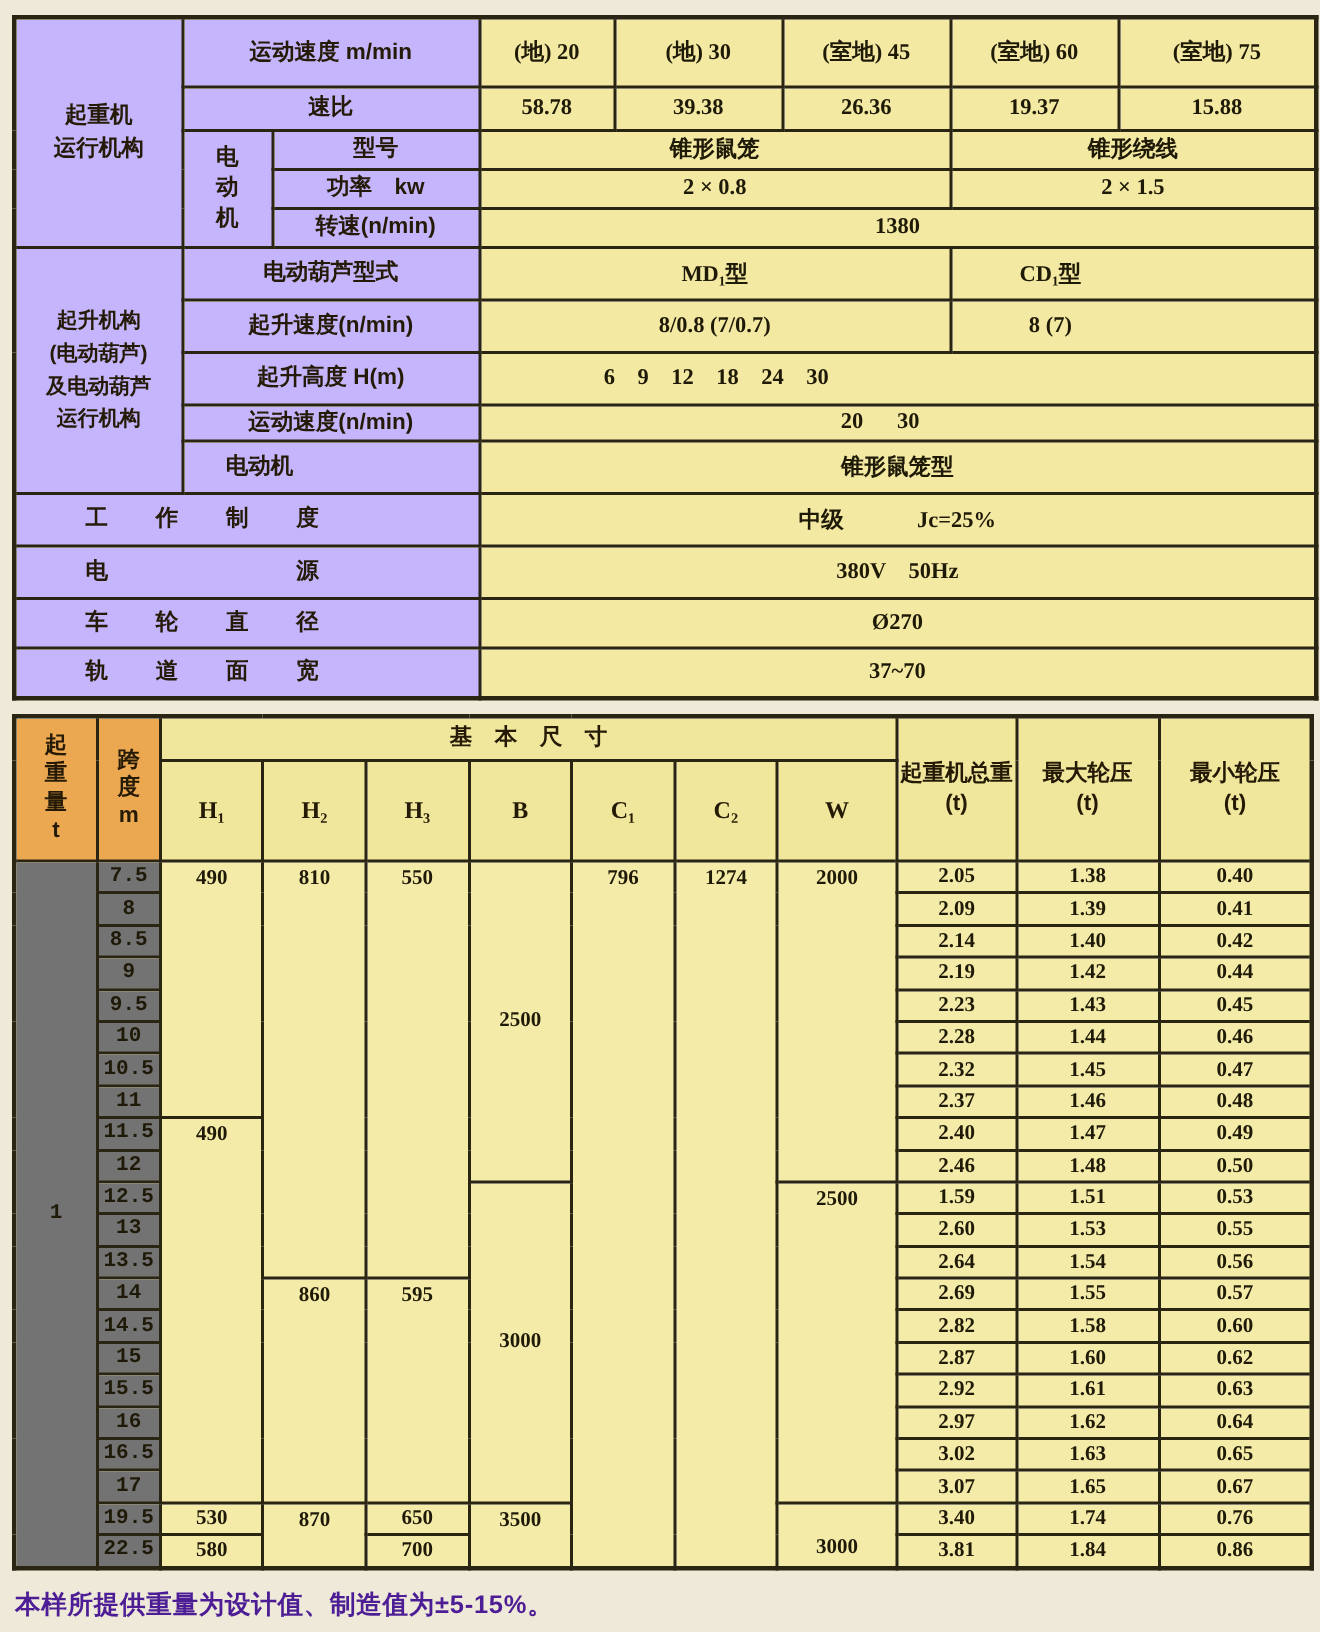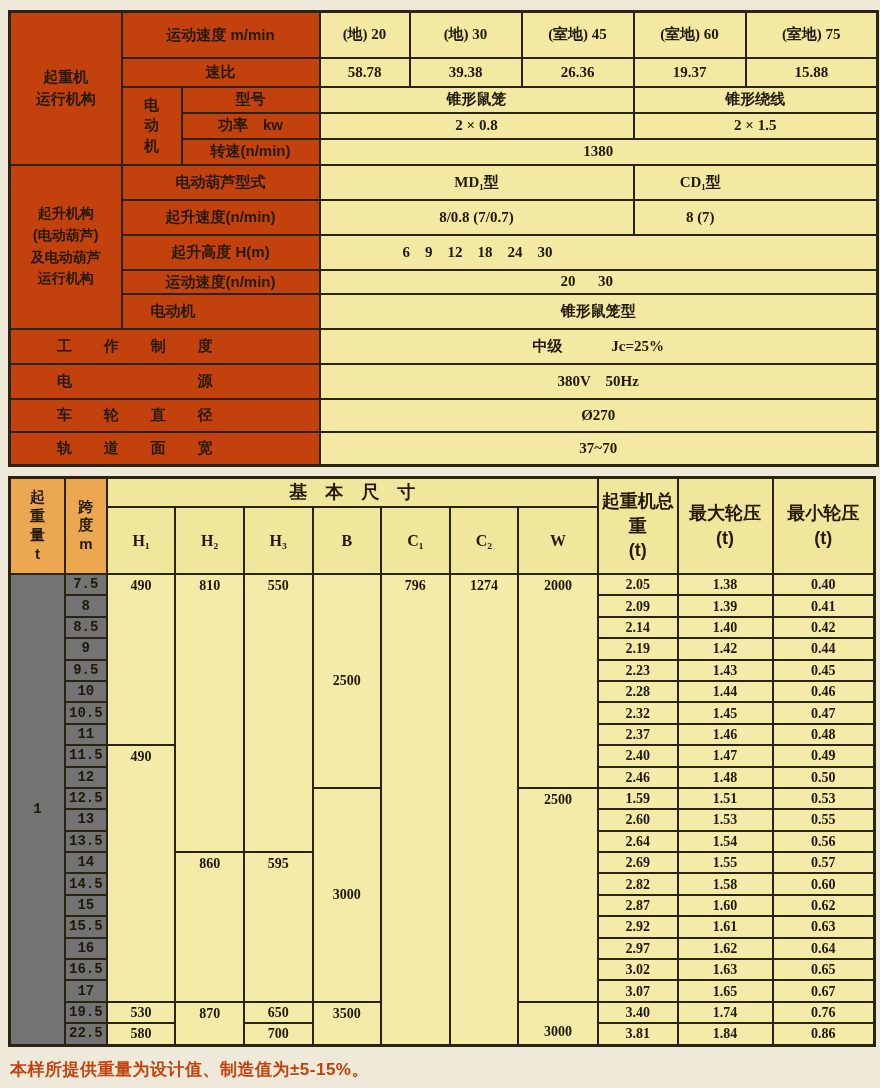--- a/index.html
+++ b/index.html
@@ -6,56 +6,56 @@
   body{
     width:880px;height:1088px;overflow:hidden;
     background:#efe9d9;
     font-family:"Liberation Sans","DejaVu Sans",sans-serif;
   }
   .page{padding:10px 4px 0 8px;}
   table{border-collapse:collapse;table-layout:fixed;width:868px;border:3px solid #2a2412;}
   td,th{border:2px solid #2a2412;overflow:hidden;padding:0;}
   
   .lbl{
-    background:#c2410c;color:#241a06;
+    background:#c4b5fd;color:#241a06;
     font-weight:700;font-size:15px;text-align:center;
     white-space:pre-line;line-height:1.5;
   }
   
   .val{
     background:#f3e9a2;color:#1f1a08;
     font-family:"Liberation Serif","DejaVu Serif",serif;
     font-weight:700;font-size:15px;text-align:center;
   }
   .pre{white-space:pre;}
   .left-pad1{text-align:left;padding-left:82px;}
   .left-pad2{text-align:left;padding-left:240px;}
   .pr{padding-right:110px;}
   .motor-left{text-align:left;padding-left:28px;}
   .spread{display:flex;justify-content:space-between;align-items:center;padding:0 106px 0 46px;height:100%;}
   .spread-wrap{padding:0;}
   
   .bt thead th{font-weight:700;}
   .bt .orangeh{background:#eca850;color:#241a06;font-size:15px;white-space:pre-line;line-height:1.25;text-align:center;}
-  .bt .yellowh{background:#f1e79c;color:#241a06;font-size:18px;white-space:pre-line;line-height:1.35;text-align:center;}
+  .bt .yellowh{background:#f1e79c;color:#241a06;font-size:15px;white-space:pre-line;line-height:1.35;text-align:center;}
   .bt .dimh{font-family:"Liberation Serif","DejaVu Serif",serif;font-size:16px;}
   .bt tbody td{
     background:#f4eba8;color:#1f1a08;text-align:center;
     font-family:"Liberation Serif","DejaVu Serif",serif;
     font-weight:700;font-size:14px;height:19.4px;line-height:19px;
     vertical-align:middle;
   }
   .bt tbody td.rowhead{background:#737373;font-family:Liberation Mono, monospace;}
   .bt tbody td.va-top{vertical-align:top;padding-top:1px;margin-left:16px;}
   .bt tbody td.va-mid{vertical-align:middle;}
   .bt tbody td.va-bot{vertical-align:bottom;padding-bottom:3px;}
   .gap{height:9px;}
   .footnote{
     margin-top:11px;padding-left:2px;
-    font-weight:700;font-size:17px;color:#c2410c;letter-spacing:.5px;
+    font-weight:700;font-size:17px;color:#4c1d95;letter-spacing:.5px;
   }
 </style>
 </head>
 <body>
 
 <div class="page">
 
   <table class="tt">
     <colgroup>
       <col style="width:112px">

